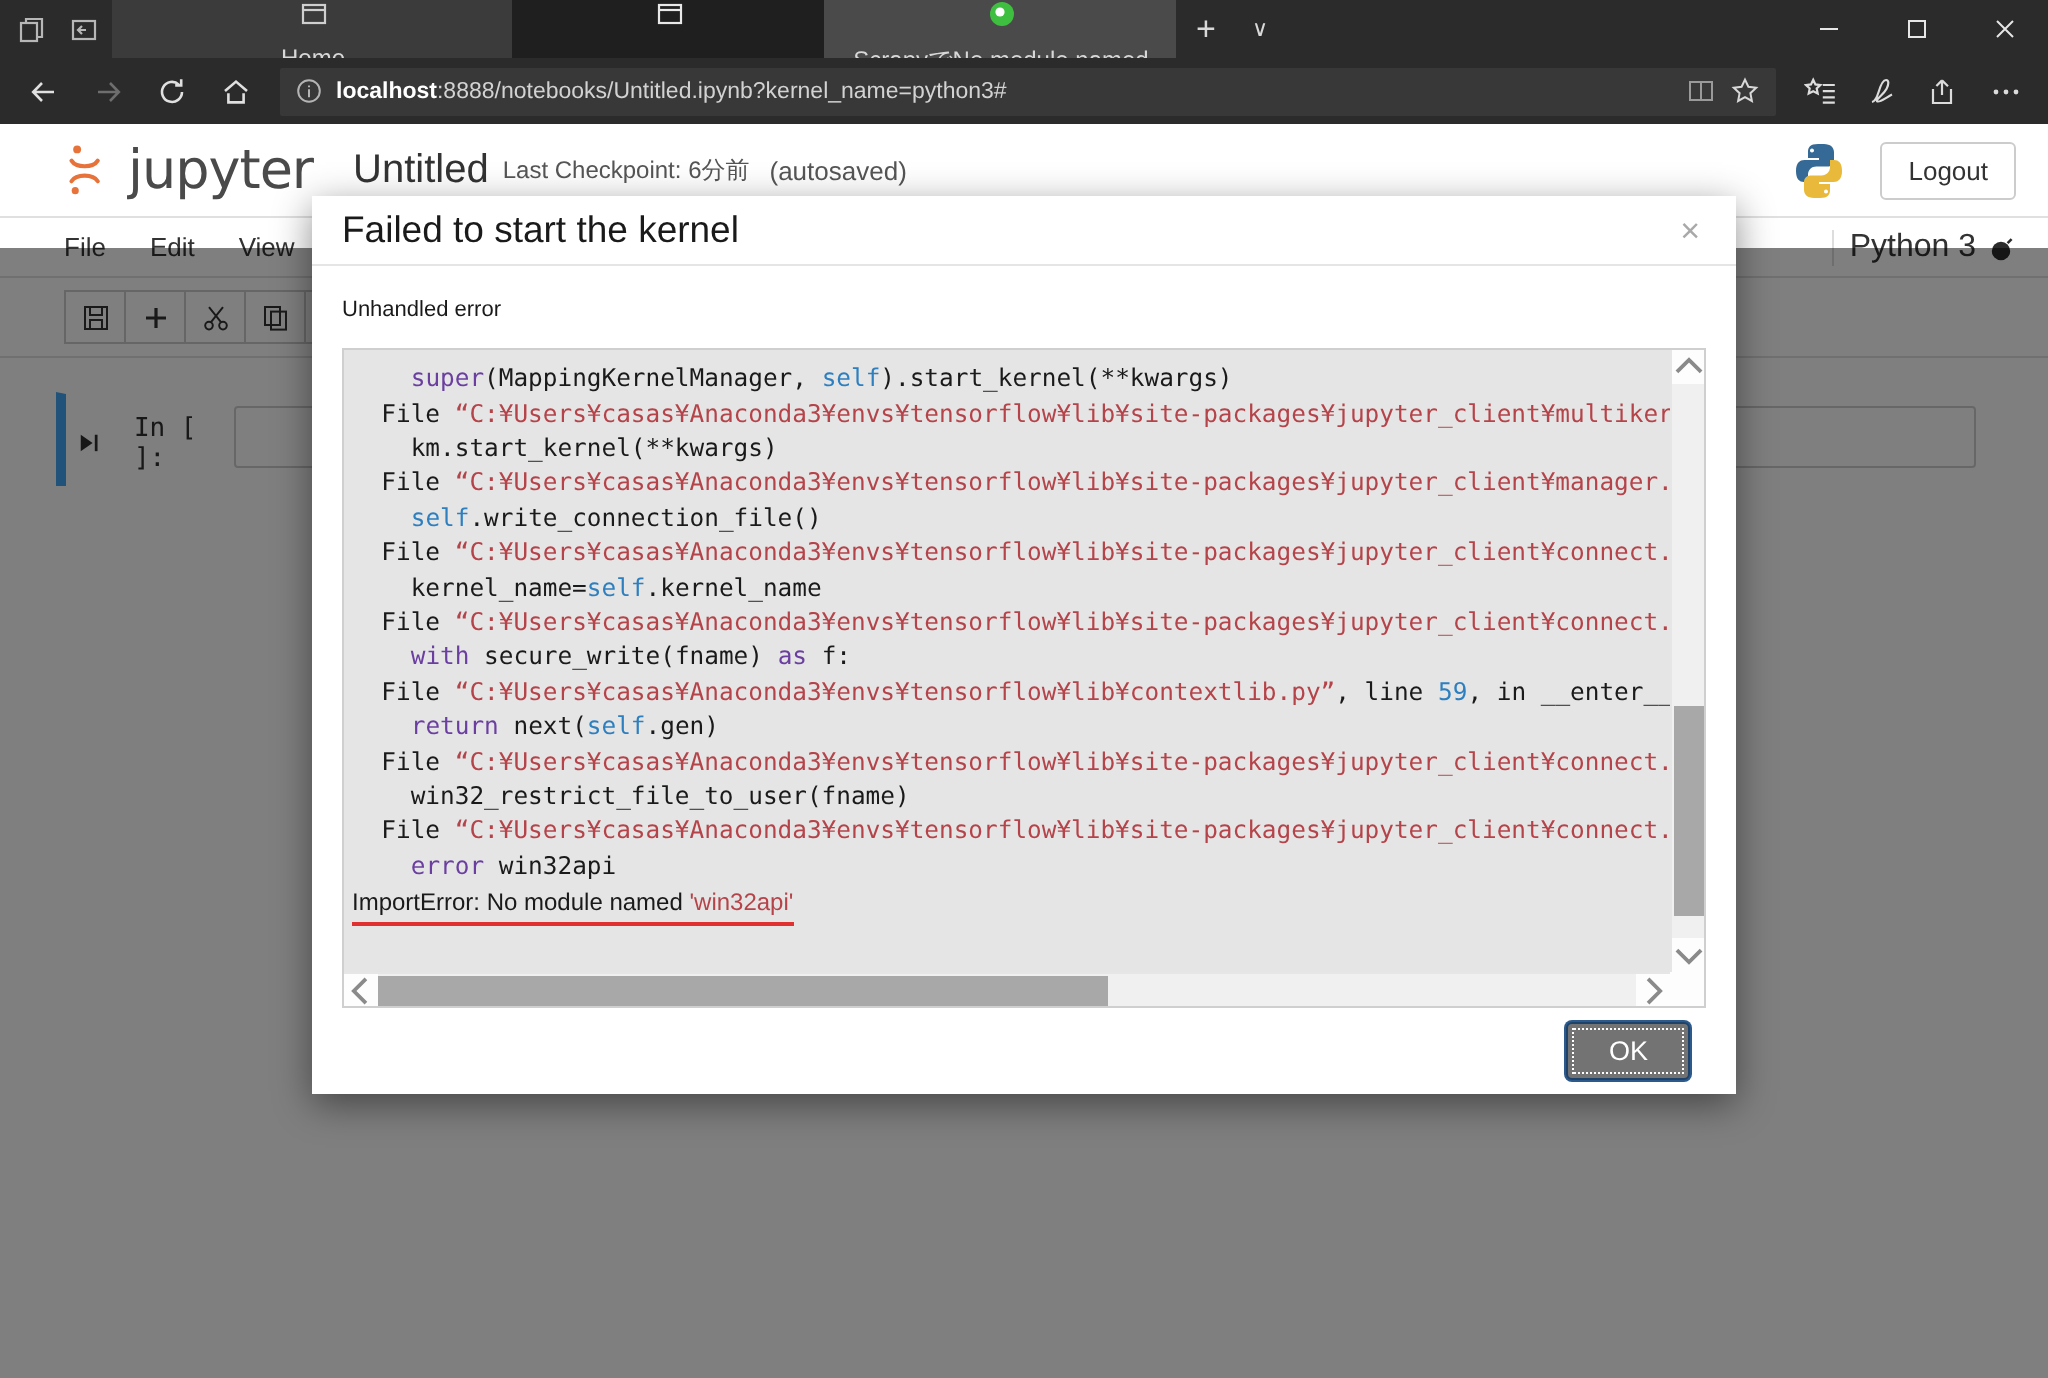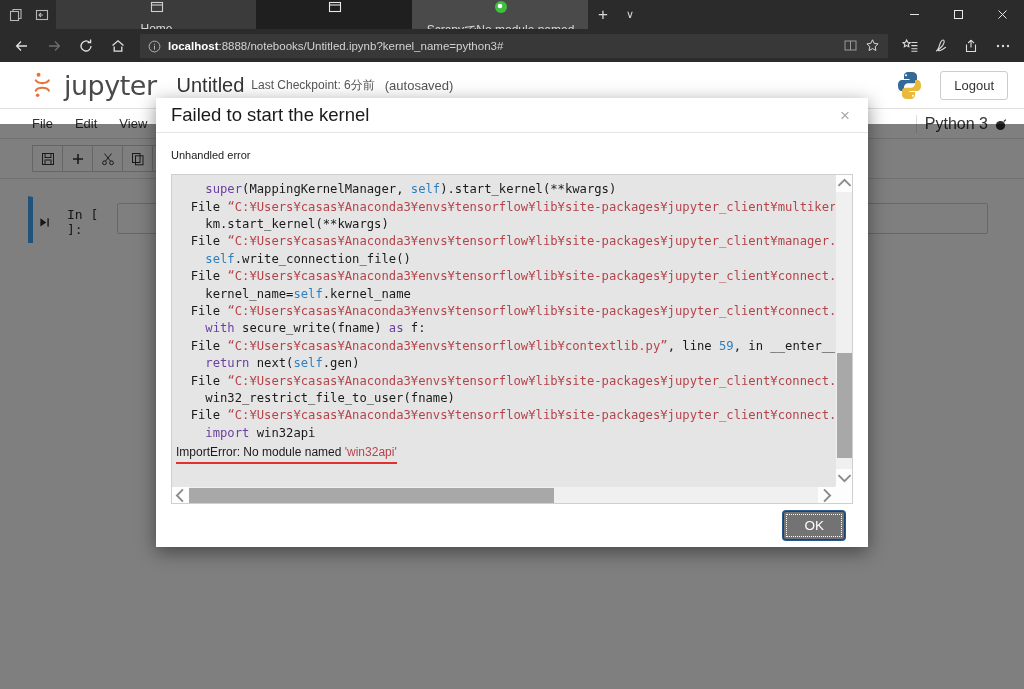--- a/index.html
+++ b/index.html
@@ -465,21 +465,21 @@
               <div class="tb-line">    <span class="slf">self</span>.write_connection_file()</div>
               <div class="tb-line">  File <span class="path">“C:¥Users¥casas¥Anaconda3¥envs¥tensorflow¥lib¥site-packages¥jupyter_client¥connect.py”</span>, line , in write_connection_file</div>
               <div class="tb-line">    kernel_name=<span class="slf">self</span>.kernel_name</div>
               <div class="tb-line">  File <span class="path">“C:¥Users¥casas¥Anaconda3¥envs¥tensorflow¥lib¥site-packages¥jupyter_client¥connect.py”</span>, line , in write_connection_file</div>
               <div class="tb-line">    <span class="kw">with</span> secure_write(fname) <span class="kw">as</span> f:</div>
               <div class="tb-line">  File <span class="path">“C:¥Users¥casas¥Anaconda3¥envs¥tensorflow¥lib¥contextlib.py”</span>, line <span class="num">59</span>, in __enter__</div>
               <div class="tb-line">    <span class="kw">return</span> next(<span class="slf">self</span>.gen)</div>
               <div class="tb-line">  File <span class="path">“C:¥Users¥casas¥Anaconda3¥envs¥tensorflow¥lib¥site-packages¥jupyter_client¥connect.py”</span>, line , in secure_write</div>
               <div class="tb-line">    win32_restrict_file_to_user(fname)</div>
               <div class="tb-line">  File <span class="path">“C:¥Users¥casas¥Anaconda3¥envs¥tensorflow¥lib¥site-packages¥jupyter_client¥connect.py”</span>, line , in win32_restrict_file_to_user</div>
-              <div class="tb-line">    <span class="kw">import</span> win32api</div>
+              <div class="tb-line">    <span class="kw">error</span> win32api</div>
               <div><span class="tb-err">ImportError: No module named <span class="mod">'win32api'</span></span></div>
             </div>
         </div>
 
         <div class="sb-v">
           <div class="sb-arrow">
             <svg viewBox="0 0 9 9" fill="none" stroke="#8a8a8a" stroke-width="1">
                 <path d="M1.3 5.8L4.5 2.6l3.2 3.2"></path>
               </svg>
           </div>

